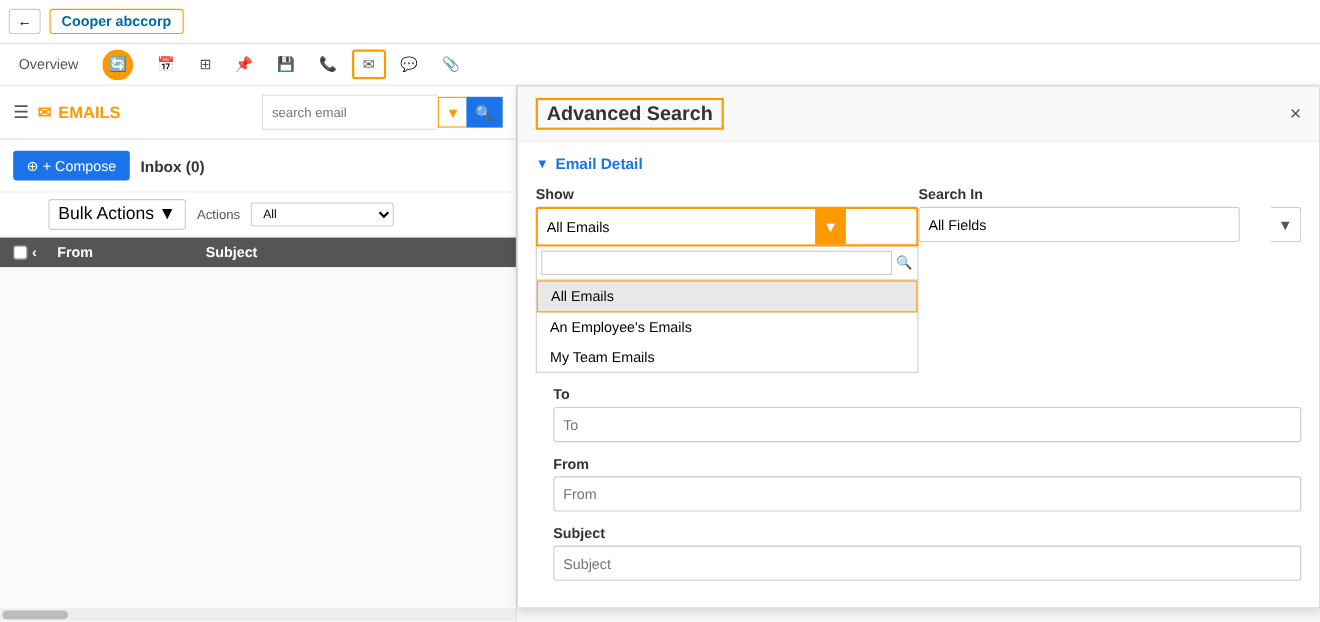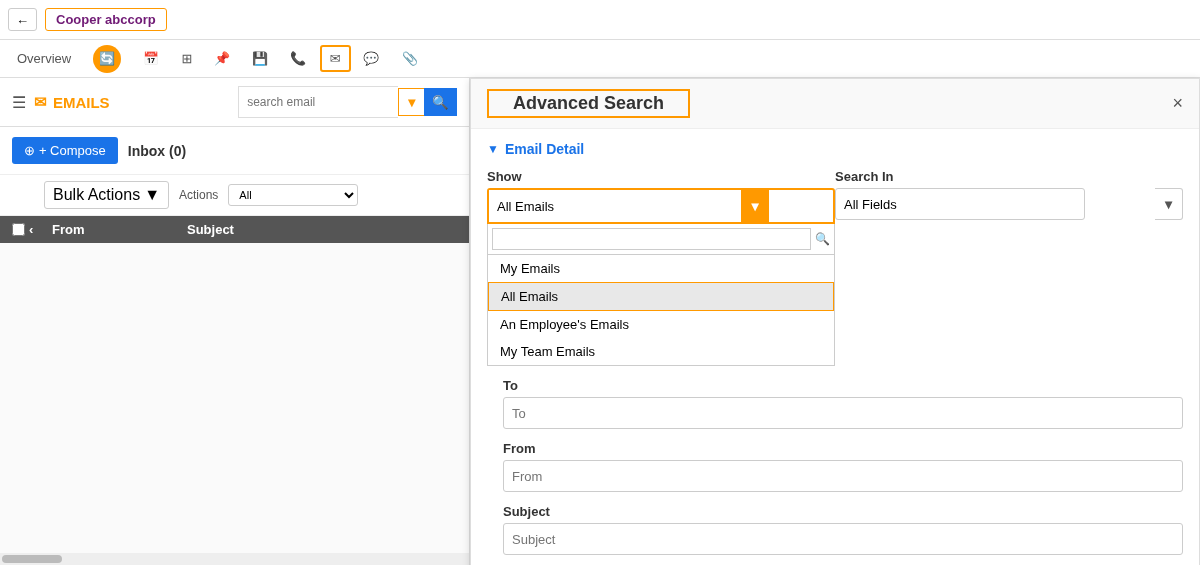--- a/index.html
+++ b/index.html
@@ -9,21 +9,21 @@
     .top-bar {
       display: flex; align-items: center; background: #fff;
       border-bottom: 1px solid #ddd; padding: 4px 8px; height: 40px;
     }
     .back-btn {
       background: none; border: 1px solid #ccc; border-radius: 3px;
       padding: 3px 7px; cursor: pointer; margin-right: 8px; font-size: 13px;
     }
     .account-title {
       border: 1px solid #f90; border-radius: 3px; padding: 3px 10px;
-      font-size: 13px; font-weight: bold; color: #701a75;
+      font-size: 13px; font-weight: bold; color: #0369a1;
     }
 
     
     .toolbar {
       display: flex; align-items: center; background: #fff;
       border-bottom: 1px solid #ddd; padding: 4px 8px; height: 38px; gap: 4px;
     }
     .toolbar-btn {
       background: none; border: 1px solid transparent; border-radius: 3px;
       padding: 4px 8px; cursor: pointer; font-size: 13px; color: #555;
@@ -121,21 +121,21 @@
     .advanced-search-panel {
       position: absolute; top: 0; left: 0; right: 0;
       background: #fff; border: 1px solid #ddd; box-shadow: 0 2px 8px rgba(0,0,0,0.15);
     }
     .adv-search-header {
       display: flex; align-items: center; justify-content: space-between;
       padding: 10px 16px; border-bottom: 1px solid #eee; background: #f9f9f9;
     }
     .adv-search-title {
       font-size: 18px; font-weight: bold; color: #333;
-      border: 2px solid #f90; padding: 2px 24px; display: inline-block;
+      border: 2px solid #f90; padding: 2px 8px; display: inline-block;
     }
     .adv-search-close {
       background: none; border: none; font-size: 18px; cursor: pointer; color: #555;
     }
 
     .adv-search-body { padding: 12px 16px; }
 
     .section-toggle {
       display: flex; align-items: center; gap: 6px;
       color: #1a73e8; font-size: 14px; font-weight: bold; margin-bottom: 12px;
@@ -156,21 +156,21 @@
       border: 1px solid #ccc; border-radius: 3px; padding: 5px 30px 5px 8px;
       font-size: 13px; background: #fff; cursor: pointer; width: 280px; height: 32px;
     }
     .select-arrow-btn {
       position: absolute; right: 0; top: 0; bottom: 0;
       background: #f90; border: none; cursor: pointer;
       width: 28px; display: flex; align-items: center; justify-content: center;
       border-radius: 0 3px 3px 0; color: #fff;
     }
 
-    .select-wrapper.search-in select { width: 250px; }
+    .select-wrapper.search-in select { width: 292px; }
     .select-arrow-btn.grey {
       background: #fff; color: #555; border: 1px solid #ccc; border-left: none;
     }
 
     
     .dropdown-open-container {
       position: relative;
     }
     .dropdown-input-wrapper {
       position: relative; display: flex; align-items: center;
@@ -329,21 +329,20 @@
                 <input class="dropdown-selected" type="text" value="All Emails" style="">
                 <button class="dropdown-arrow-btn-open">
                   <span>▼</span>
                 </button>
               </div>
               <div class="dropdown-search-row">
                 <input class="dropdown-search-input" type="text" style="">
                 <span class="dropdown-search-icon">🔍</span>
               </div>
               <ul class="dropdown-list">
-                <li>My Emails</li>
                 <li class="selected">All Emails</li>
                 <li>An Employee's Emails</li>
                 <li>My Team Emails</li>
               </ul>
             </div>
           </div>
 
           <div class="form-group search-in-group">
             <label class="form-label">Search In</label>
             <div class="select-wrapper search-in">

